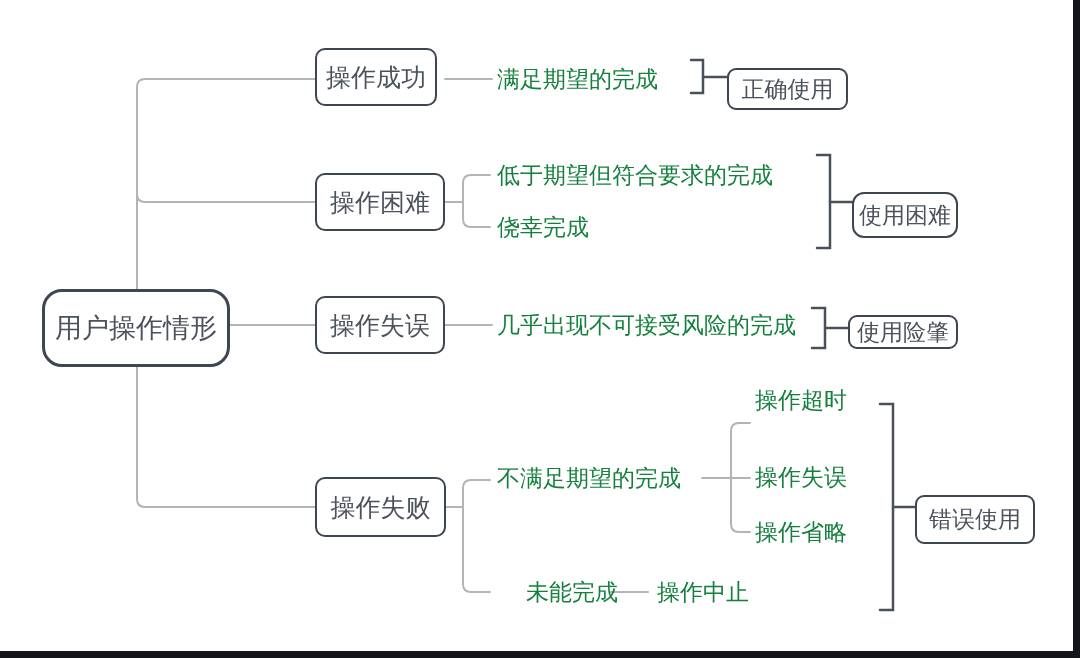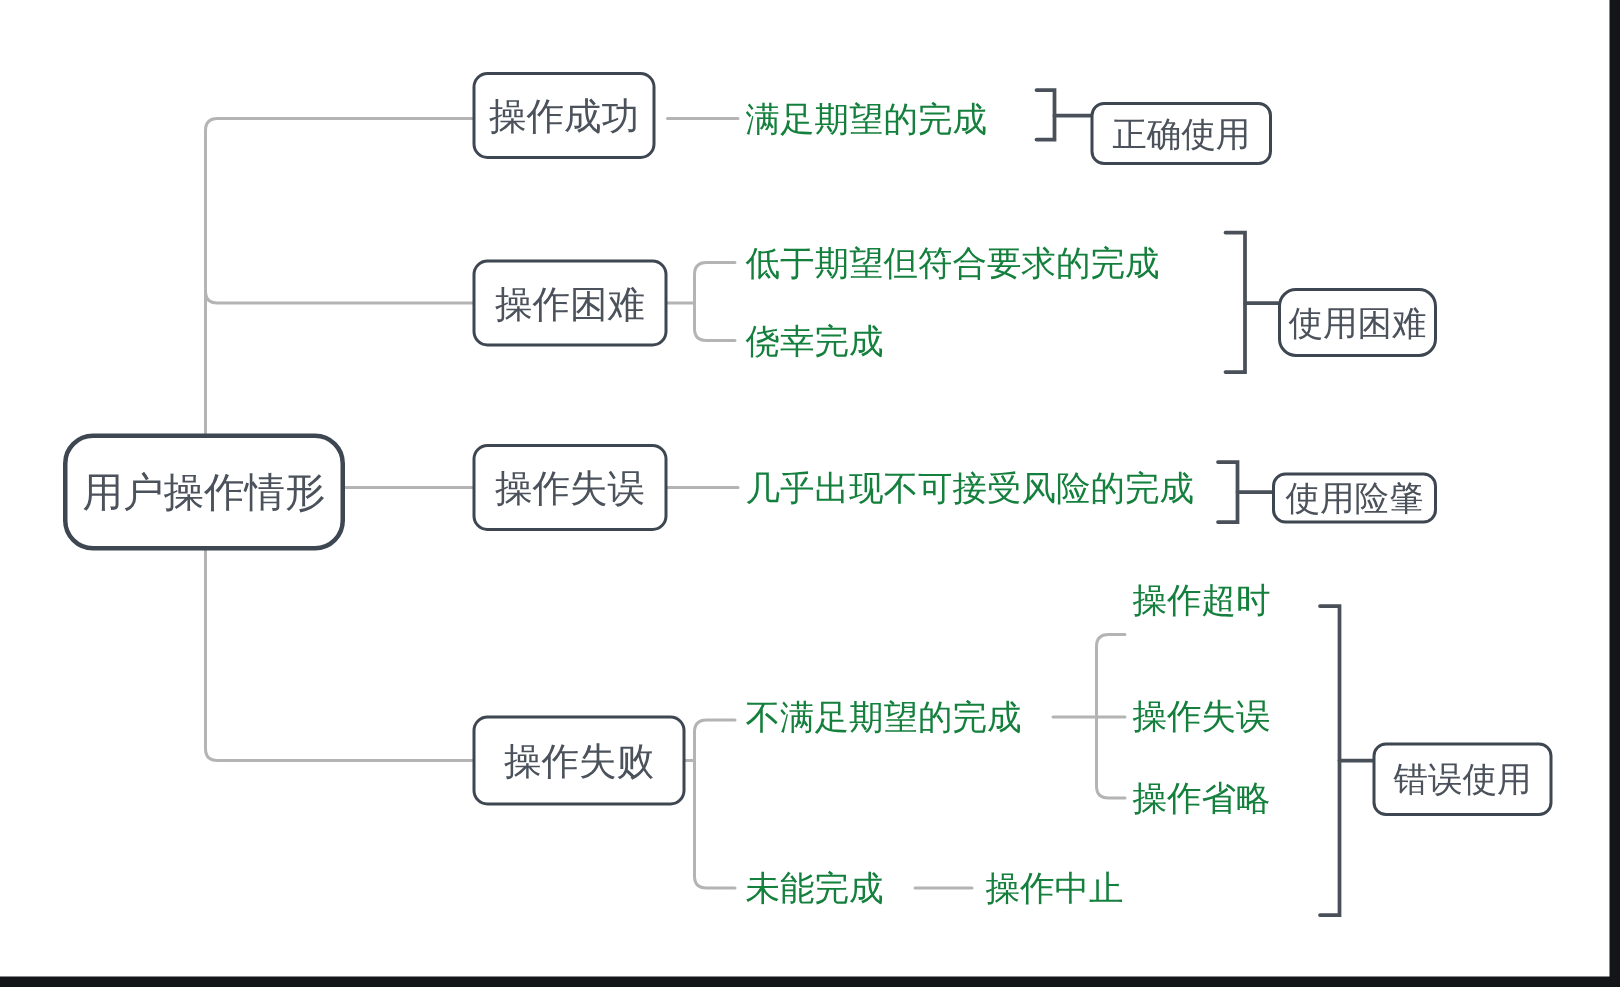--- a/index.html
+++ b/index.html
@@ -66,33 +66,33 @@
 
   <div class="topic-box branch" style="left:315px;top:48px;width:122px;height:58px;">
     <span>操作成功</span>
   </div>
   <div class="topic-box branch" style="left:315px;top:173px;width:130px;height:58px;">
     <span>操作困难</span>
   </div>
   <div class="topic-box branch" style="left:315px;top:296px;width:130px;height:58px;">
     <span>操作失误</span>
   </div>
-  <div class="topic-box branch" style="left:315px;top:477px;width:142px;height:60px;">
+  <div class="topic-box branch" style="left:315px;top:477px;width:131px;height:60px;">
     <span>操作失败</span>
   </div>
 
   <div class="label" style="left:497px;top:64px;">满足期望的完成</div>
   <div class="label" style="left:497px;top:160px;">低于期望但符合要求的完成</div>
   <div class="label" style="left:497px;top:212px;">侥幸完成</div>
   <div class="label" style="left:497px;top:310px;">几乎出现不可接受风险的完成</div>
   <div class="label" style="left:497px;top:463px;text-align:center;">不满足期望的完成</div>
   <div class="label" style="left:755px;top:385px;">操作超时</div>
   <div class="label" style="left:755px;top:462px;">操作失误</div>
   <div class="label" style="left:755px;top:517px;">操作省略</div>
-  <div class="label" style="left:497px;top:577px;">未能完成</div>
+  <div class="label" style="left:526px;top:577px;">未能完成</div>
   <div class="label" style="left:657px;top:577px;">操作中止</div>
 
   <div class="topic-box summary-box" style="left:727px;top:68px;width:121px;height:42px;">
     <span>正确使用</span>
   </div>
   <div class="topic-box summary-box" style="left:852px;top:192px;width:106px;height:46px;border-radius:12px;">
     <span>使用困难</span>
   </div>
   <div class="topic-box summary-box" style="left:848px;top:315px;width:110px;height:34px;">
     <span>使用险肇</span>

